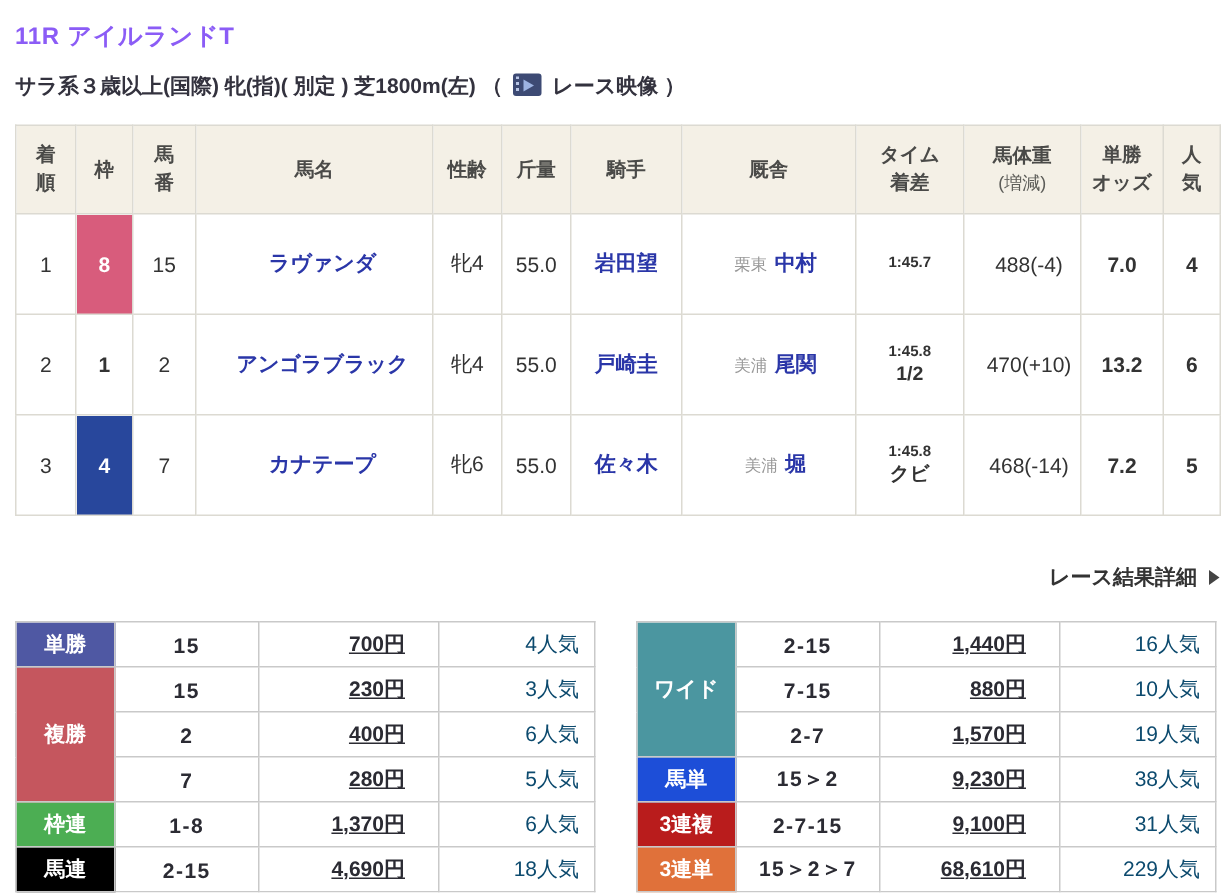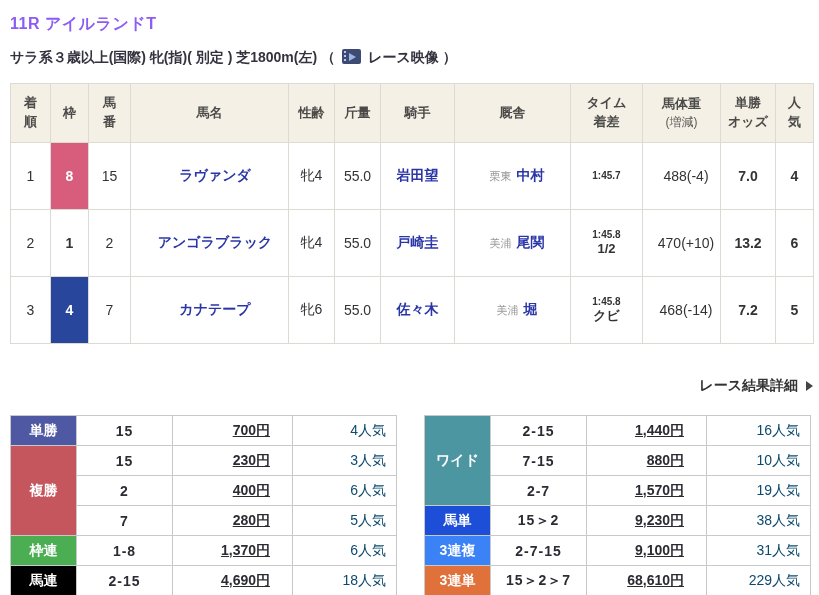--- a/index.html
+++ b/index.html
@@ -297,21 +297,21 @@
           <td class="amount">1,570円</td>
           <td class="pop2">19人気</td>
         </tr>
         <tr>
           <th class="ptype" style="background-color: #1d4ed8;">馬単</th>
           <td class="combo">15＞2</td>
           <td class="amount">9,230円</td>
           <td class="pop2">38人気</td>
         </tr>
         <tr>
-          <th class="ptype" style="background-color: #3b82f6;">3連複</th>
+          <th class="ptype" style="background-color: #b91c1c;">3連複</th>
           <td class="combo">2-7-15</td>
           <td class="amount">9,100円</td>
           <td class="pop2">31人気</td>
         </tr>
         <tr>
           <th class="ptype" style="background-color: rgb(224, 113, 58);">3連単</th>
           <td class="combo">15＞2＞7</td>
           <td class="amount">68,610円</td>
           <td class="pop2">229人気</td>
         </tr>

